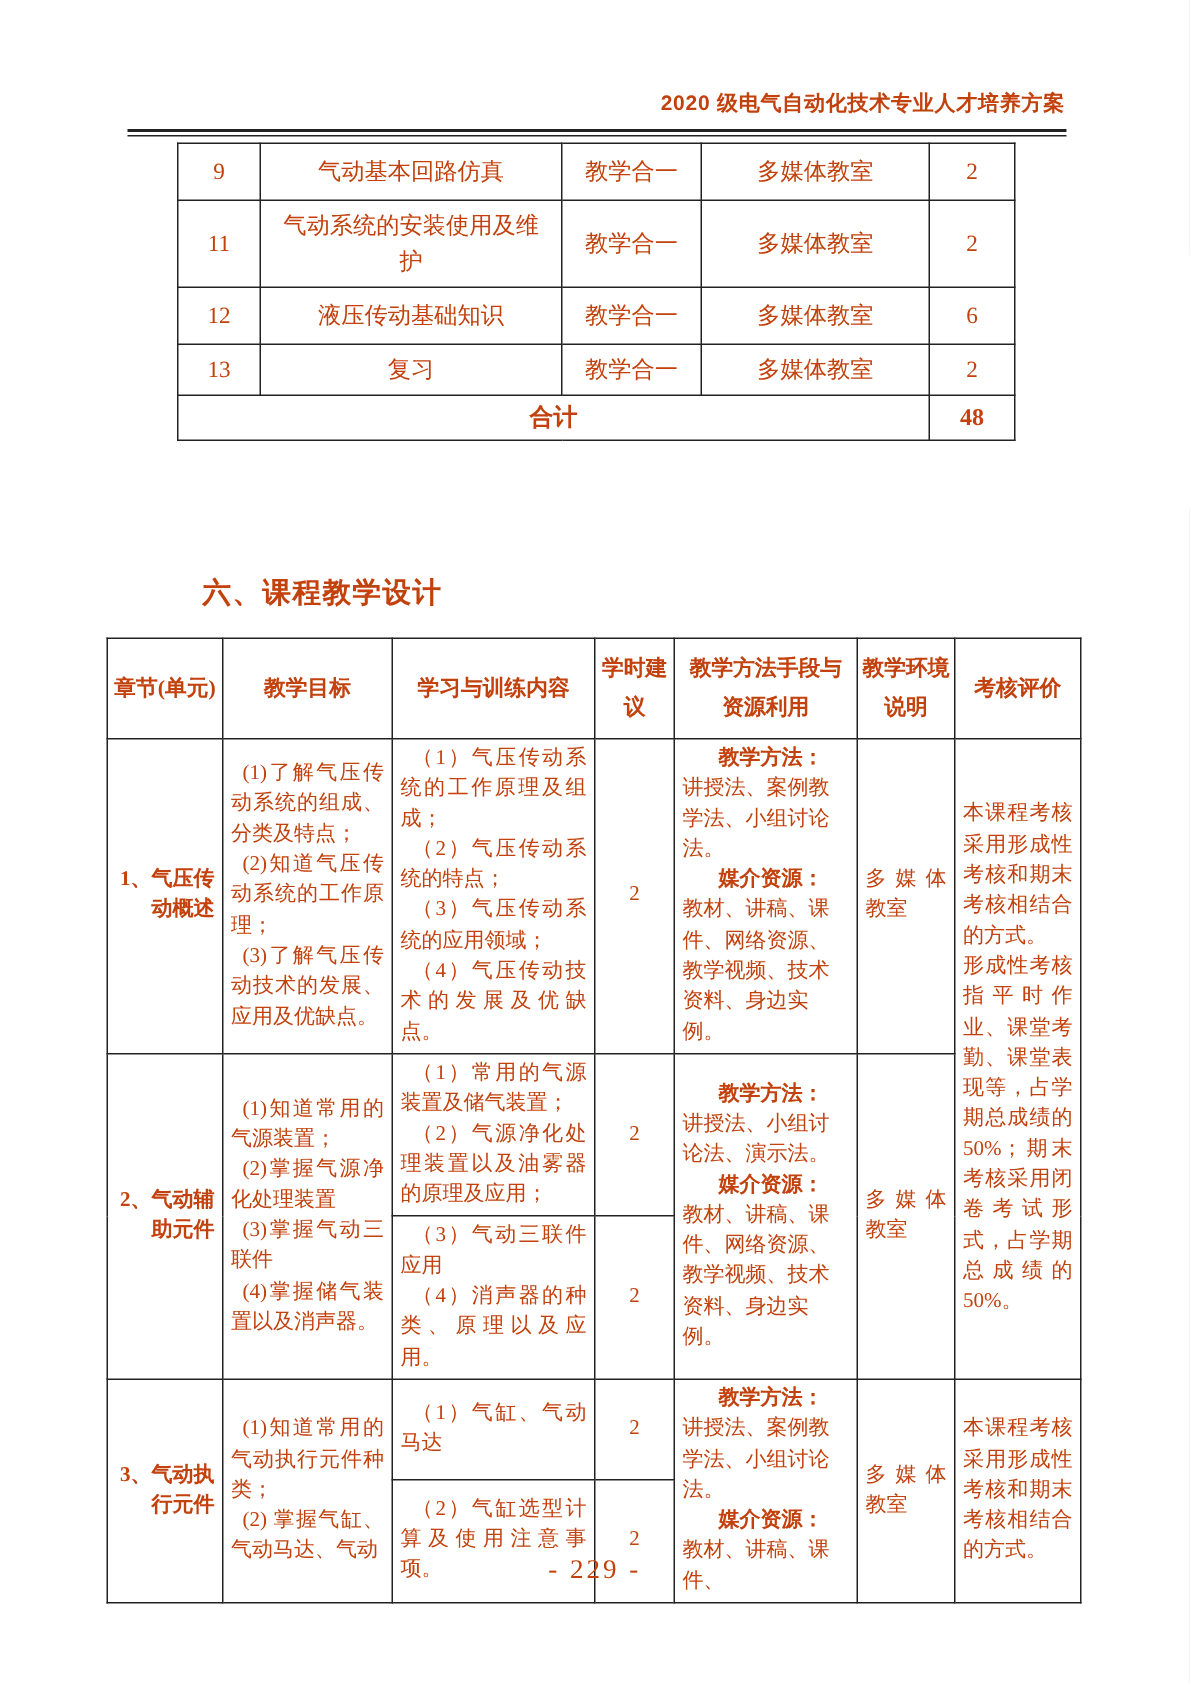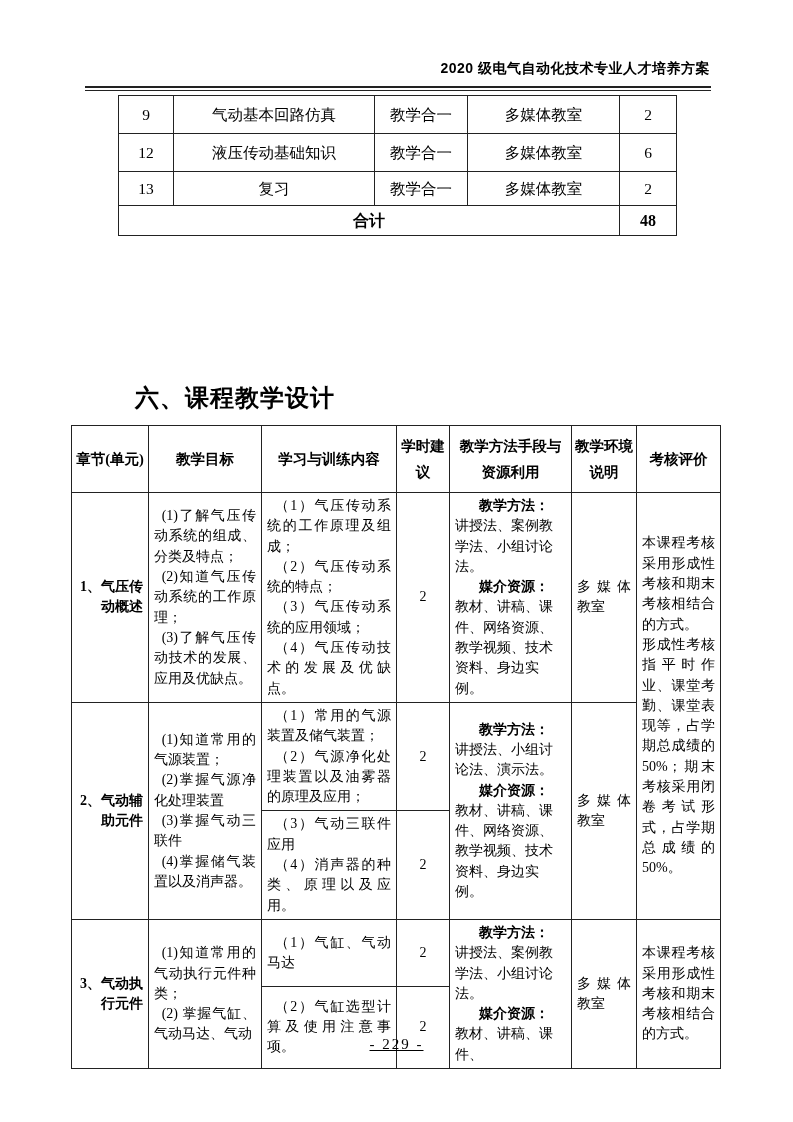--- a/index.html
+++ b/index.html
@@ -1,19 +1,19 @@
 <!DOCTYPE html>
 <html><head>
 <meta charset="utf-8">
 <style>
   html,body { margin:0; padding:0; background:#e9e9e9; }
   .page {
     position:relative; width:793px; height:1122px; margin:0 auto;
     background:#ffffff; overflow:hidden;
-    font-family:"Liberation Serif","DejaVu Serif",serif; color:#000000;
+    font-family:"Liberation Serif","DejaVu Serif",serif; color:#c2410c;
   }
   
   .header-title {
     position:absolute; top:60px; right:83px;
     font-family:"Liberation Sans","DejaVu Sans",sans-serif;
     font-weight:bold; font-size:14px; letter-spacing:0.5px; white-space:nowrap;
   }
   .header-rule {
     position:absolute; top:86px; left:85px; width:626px; height:2px;
     border-top:2px solid #222; border-bottom:1px solid #222;
@@ -23,41 +23,41 @@
   td,th { border:1.4px solid #222; overflow:hidden; }
 
   .schedule-table { position:absolute; left:118px; top:95px; width:558px; font-size:15.5px; }
   .schedule-table td { text-align:center; vertical-align:middle; padding:2px 4px; line-height:1.5; }
   .schedule-table .name-cell { padding:2px 10px; }
   .schedule-table .total-row td { font-weight:bold; font-size:16px; }
 
   .section-heading {
     position:absolute; left:135px; top:382px;
     font-family:"Liberation Sans","DejaVu Sans",sans-serif;
-    font-weight:bold; font-size:24px; letter-spacing:1px;
+    font-weight:bold; font-size:19px; letter-spacing:1px;
   }
 
   .design-table { position:absolute; left:71px; top:425px; width:649px; font-size:14px; }
   .design-table th {
     font-size:14.5px; font-weight:bold; text-align:center; vertical-align:middle;
     padding:2px 3px; line-height:1.8;
   }
   .design-table td { vertical-align:middle; padding:3px 5px; line-height:1.45; }
   .design-table td p { margin:0; }
   .items p { text-align:justify; text-indent:0.55em; }
   .methods p { text-align:left; text-indent:0; }
   .methods .bold { font-weight:bold;margin-left:24px; }
   .eval p { text-align:justify; text-indent:0; }
   .unit-cell { text-align:right; line-height:1.6;font-weight:bold; }
   .hours-cell { text-align:center; }
   .env-cell { text-align:justify; line-height:1.8; }
 
   .page-number {
     position:absolute; top:1036px; left:0; width:100%;
-    text-align:center; font-size:15px; letter-spacing:2px;text-decoration:underline;
+    text-align:center; font-size:18px; letter-spacing:2px;
   }
 </style>
 </head>
 <body>
 
 <div class="page">
 
   <div class="header-title">2020 级电气自动化技术专业人才培养方案</div>
   <div class="header-rule"></div>
 
@@ -66,20 +66,27 @@
         <col style="width:55px">
         <col style="width:201px">
         <col style="width:93px">
         <col style="width:152px">
         <col style="width:57px">
       </colgroup>
     <tbody>
         <tr style="height:38px">
       <td>9</td>
       <td class="name-cell">气动基本回路仿真</td>
+      <td>教学合一</td>
+      <td>多媒体教室</td>
+      <td>2</td>
+    </tr>
+    <tr style="height:58px">
+      <td>11</td>
+      <td class="name-cell">气动系统的安装使用及维护</td>
       <td>教学合一</td>
       <td>多媒体教室</td>
       <td>2</td>
     </tr>
     <tr style="height:38px">
       <td>12</td>
       <td class="name-cell">液压传动基础知识</td>
       <td>教学合一</td>
       <td>多媒体教室</td>
       <td>6</td>

